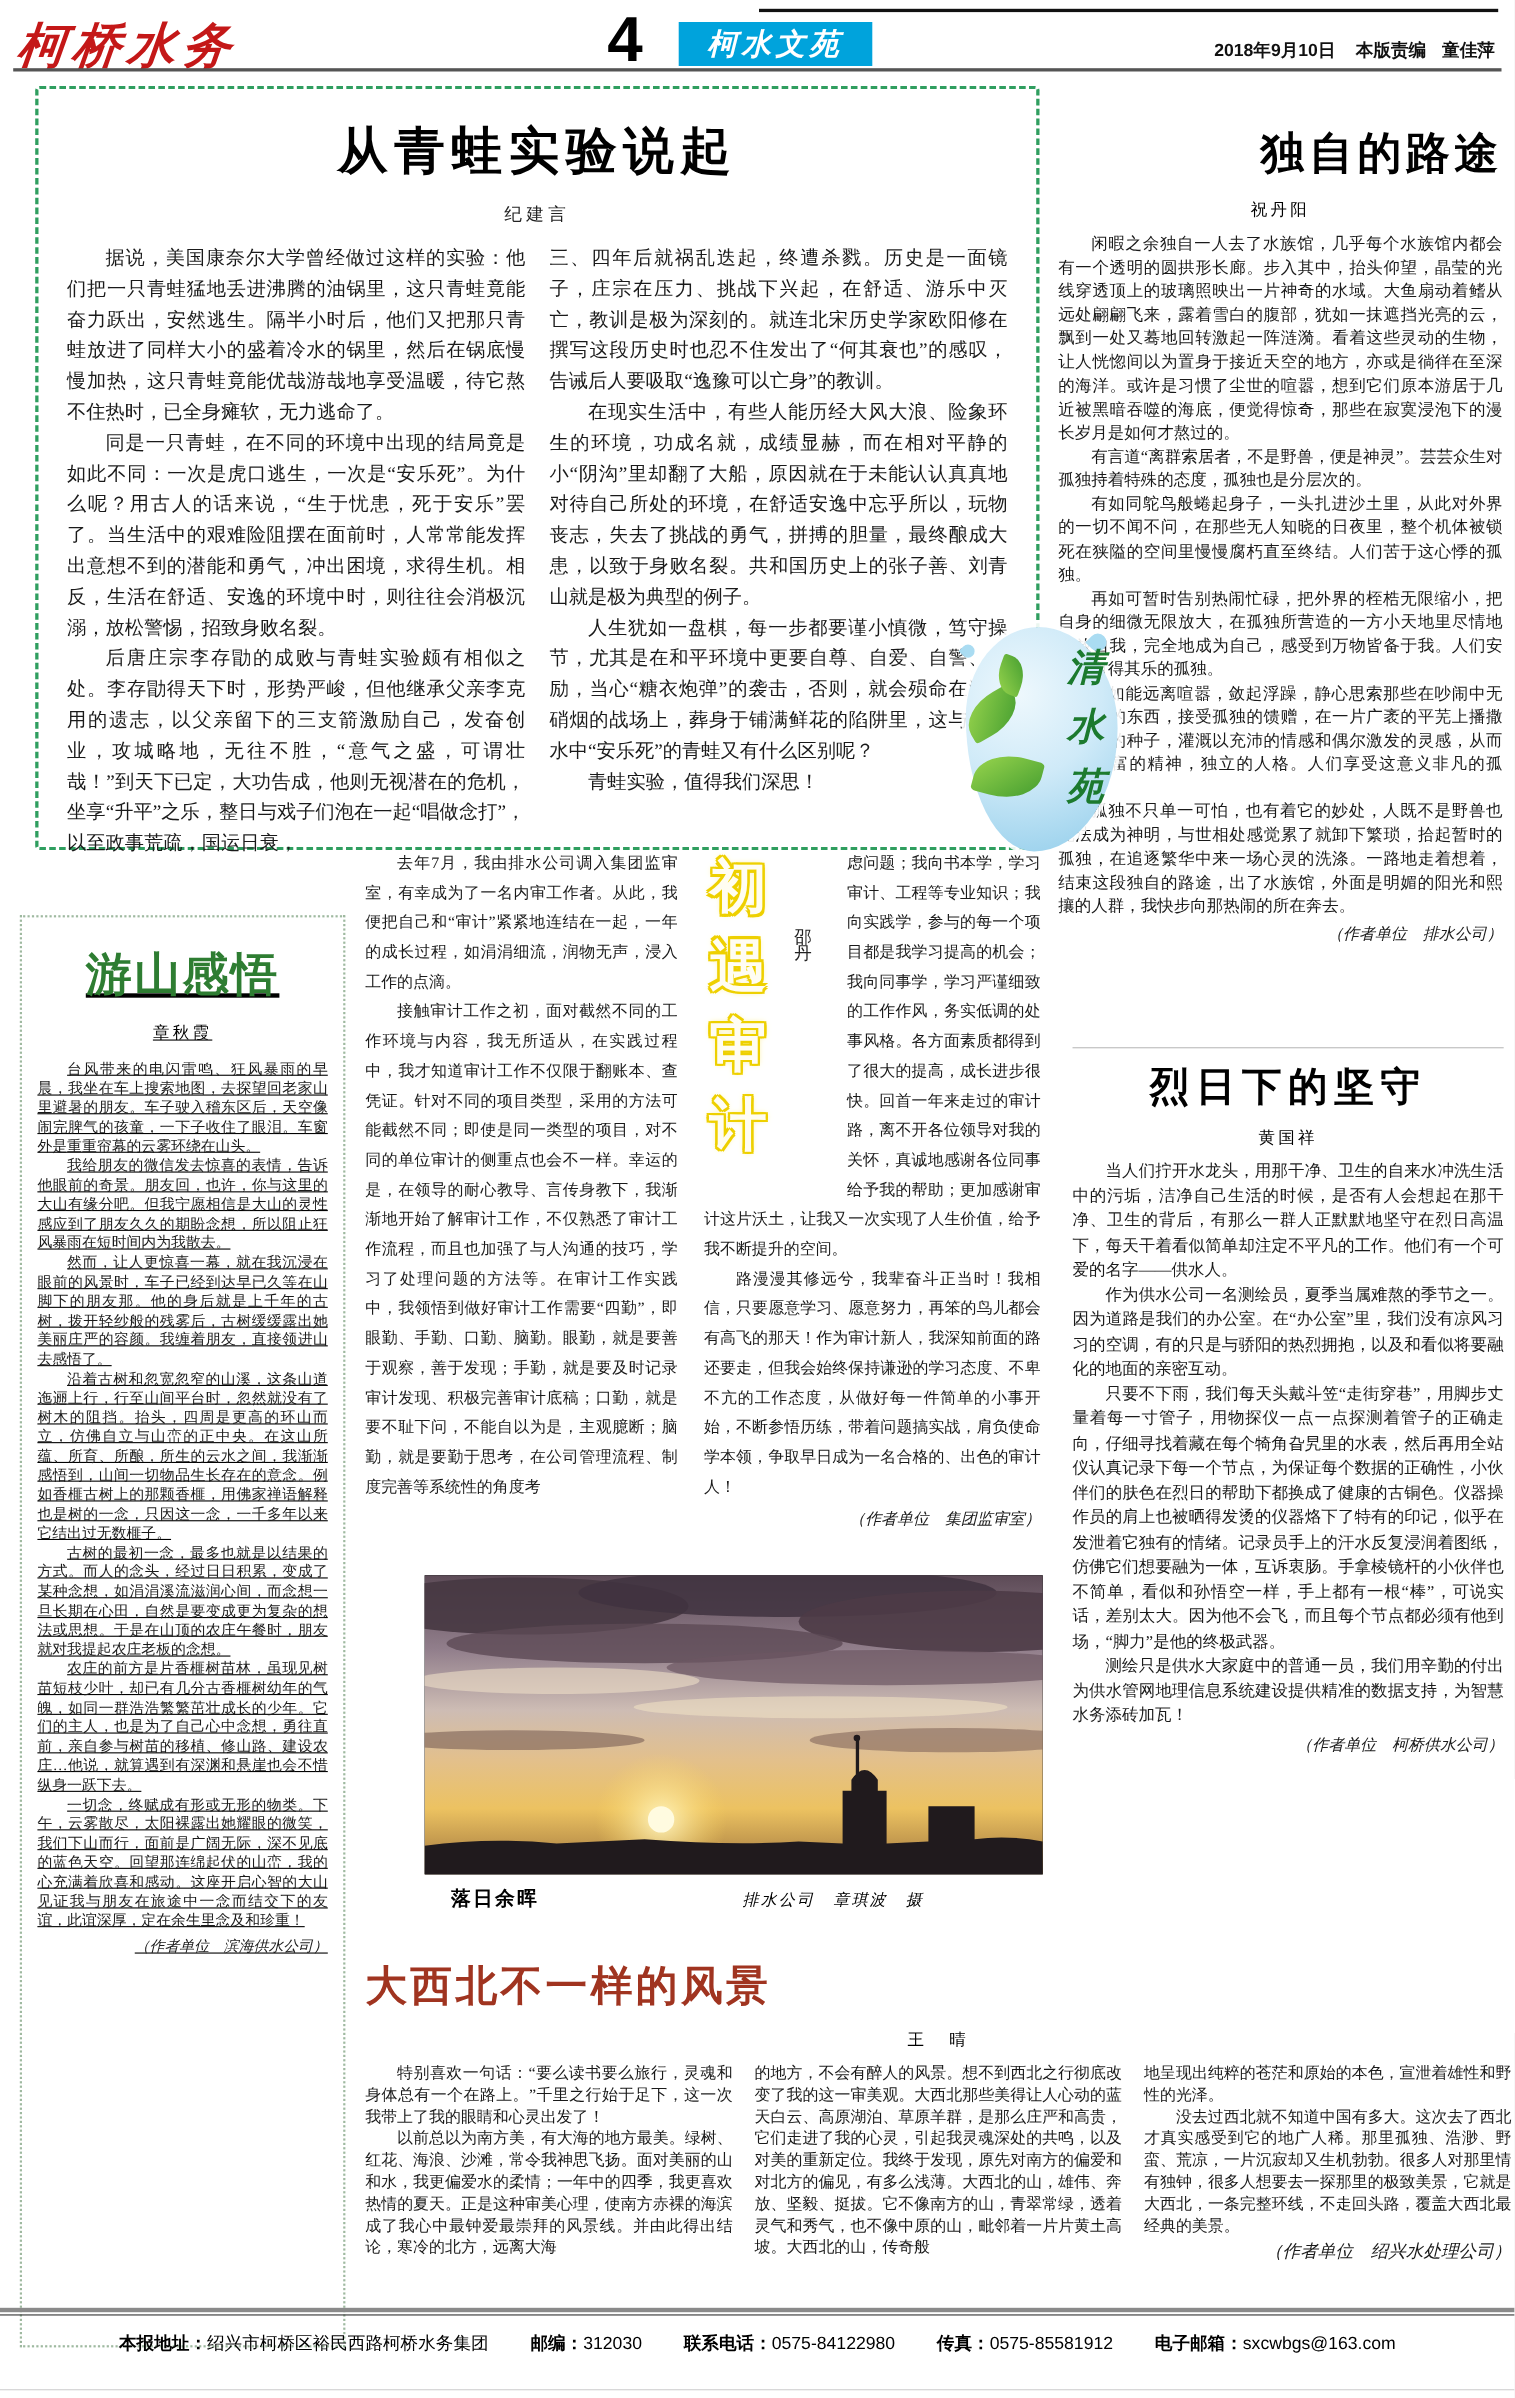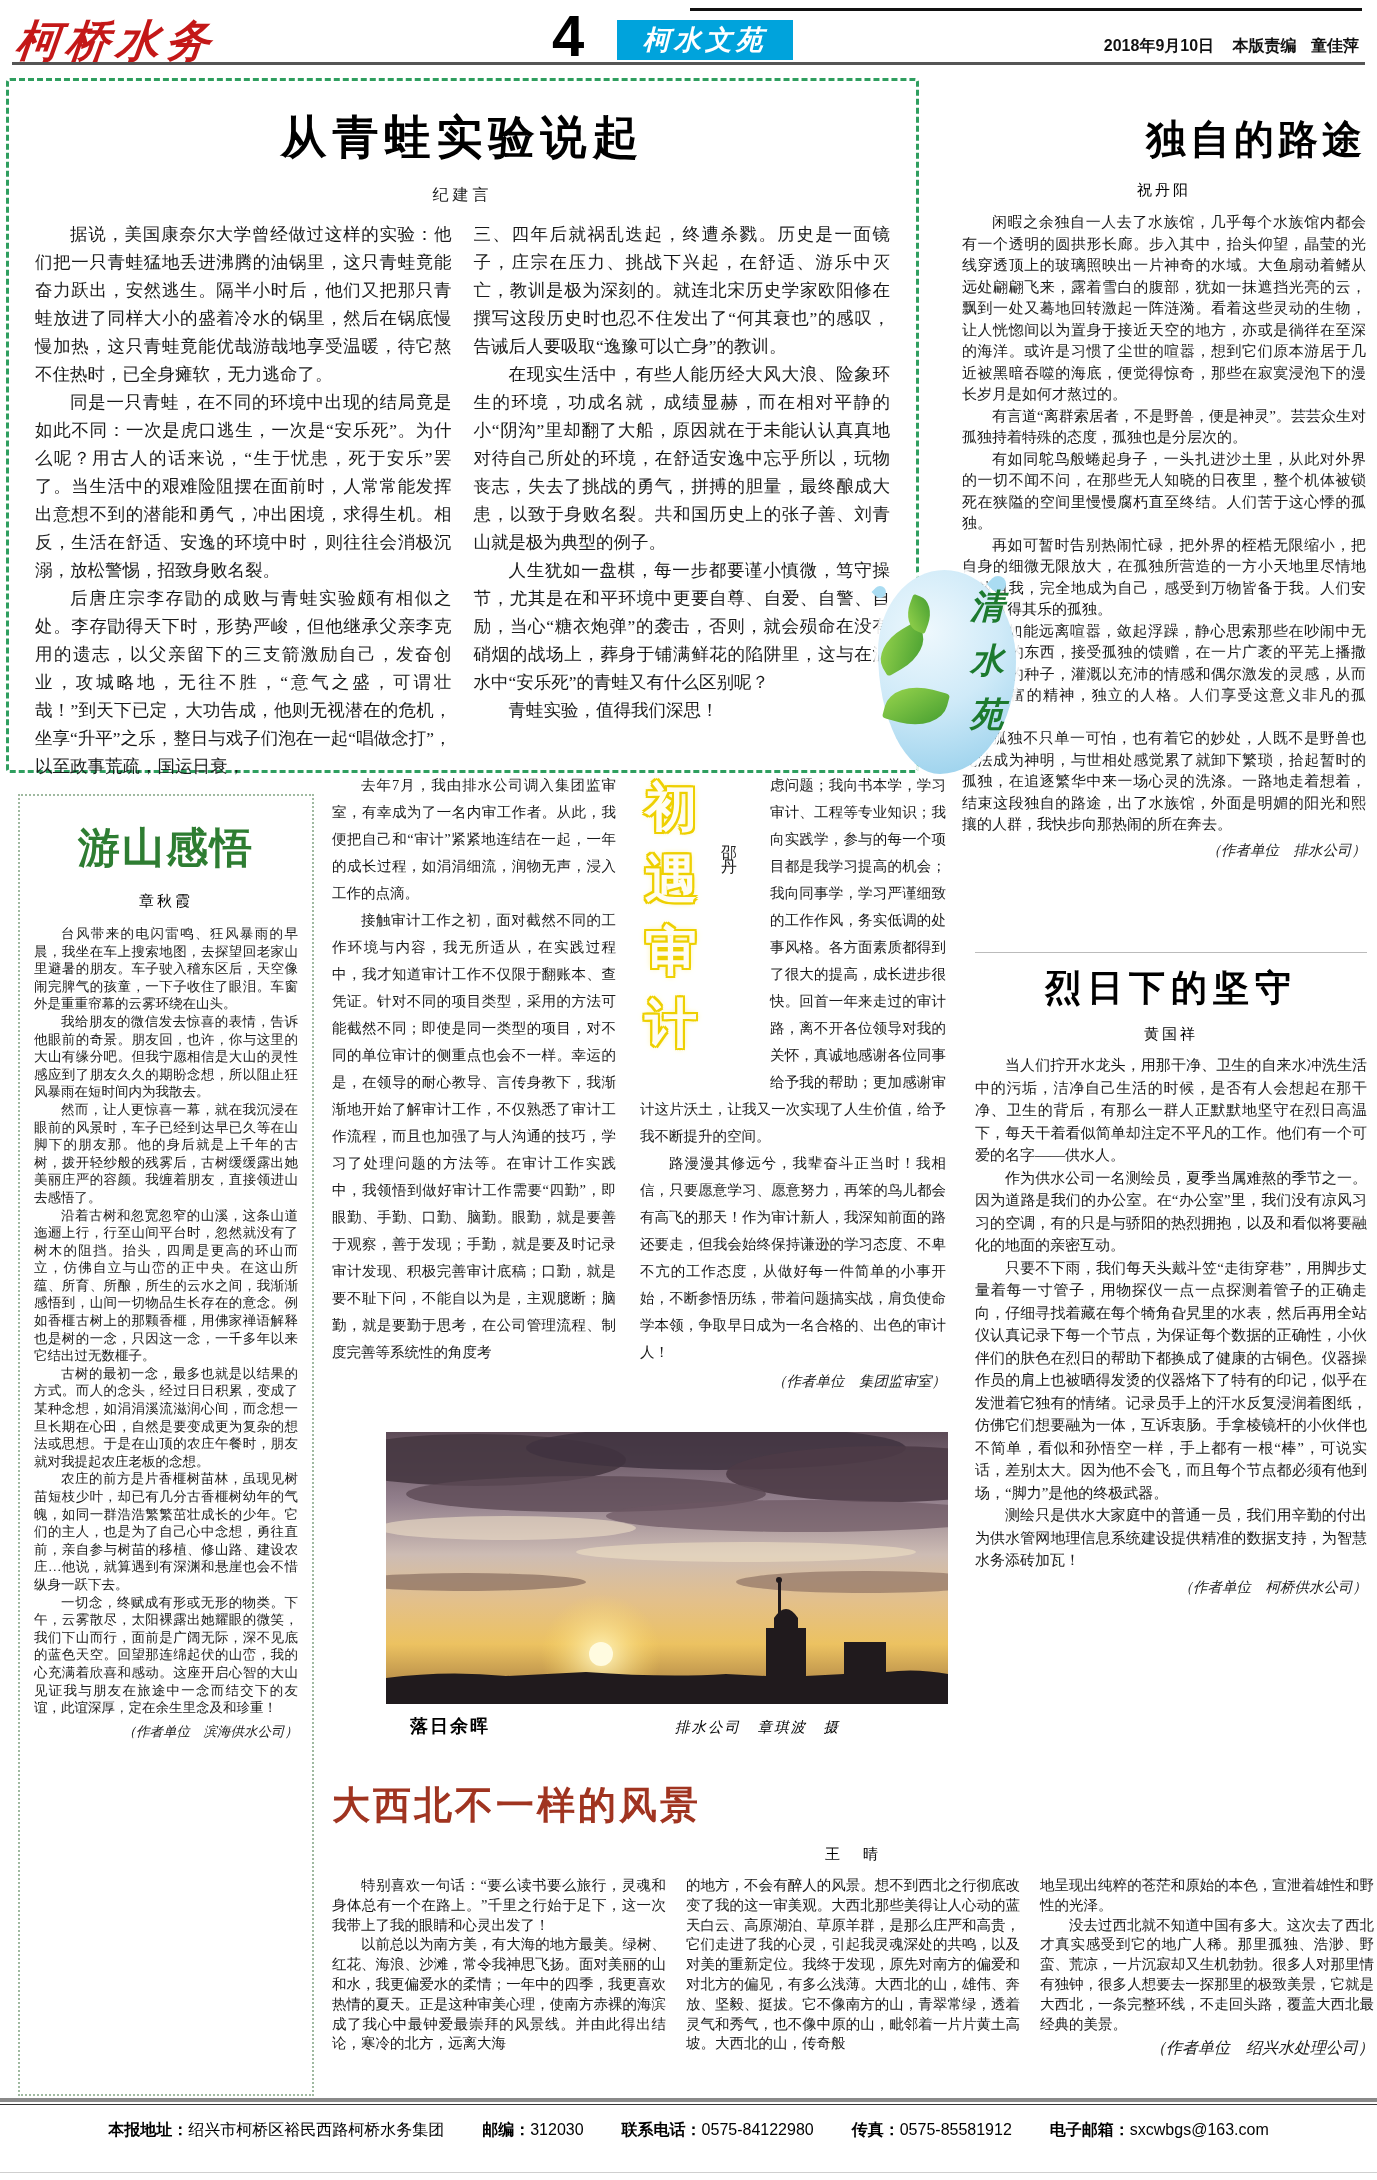--- a/index.html
+++ b/index.html
@@ -20,21 +20,21 @@
   .date-line .d { font-weight:bold; }
   .date-line .lbl { font-weight:bold; margin-left:14px; }
   .date-line .nm { margin-left:10px; font-family:"Liberation Serif",serif;font-weight:bold; }
   .head-rule { position:absolute; left:12px; top:62px; width:1353px; height:3px; background:#555; }
 
   
   .para { text-indent:2em; text-align:justify; }
   .credit { text-align:right; font-style:italic; }
 
   
-  .frog-box { position:absolute; left:6px; top:78px; width:913px; height:695px;
+  .frog-box { position:absolute; left:32px; top:78px; width:913px; height:695px;
     border:3px dashed #2f9e5f; border-radius:4px; padding:16px 26px 10px 26px; }
   .frog-title { text-align:center; font-size:46px; font-weight:900; color:#000; letter-spacing:6px;
     font-family:"Liberation Sans",sans-serif; margin-top:10px; }
   .frog-author { text-align:center; font-size:16px; color:#222; margin:16px 0 14px 0; letter-spacing:4px; }
   .frog-cols { display:flex; gap:22px; }
   .frog-col { width:418px; font-size:17.5px; line-height:28px; color:#1a1a1a; }
 
   
   .badge { position:absolute; left:872px; top:566px; width:150px; height:212px; z-index:5; }
   .badge-blob { position:absolute; left:6px; top:4px; width:138px; height:204px;
@@ -62,22 +62,22 @@
 
   
   .sunsec { position:absolute; left:975px; top:964px; width:392px; }
   .sun-title { text-align:center; font-size:36px; font-weight:900; letter-spacing:6px;
     font-family:"Liberation Sans",sans-serif; }
   .sun-author { text-align:center; font-size:15px; margin:12px 0 10px 0; letter-spacing:3px; }
   .sun-body { font-size:15px; line-height:22.5px; color:#1a1a1a; }
   .sun-credit { font-size:14.5px; margin-top:4px; }
 
   
-  .mountain-box { position:absolute; left:18px; top:794px; width:296px; height:1302px;
-    border:2px dotted #9fb9a0; padding:24px 14px 10px 14px; }
+  .mountain-box { position:absolute; left:18px; top:832px; width:296px; height:1302px;
+    border:2px dotted #9fb9a0; padding:24px 14px 10px 14px;text-decoration:underline; }
   .mtn-title { text-align:center; font-size:42px; font-weight:900; color:#2e7d32; letter-spacing:2px;
     font-family:"Liberation Sans",sans-serif; }
   .mtn-author { text-align:center; font-size:15px; margin:16px 0 14px 0; letter-spacing:3px; }
   .mtn-body { font-size:13.5px; line-height:17.6px; color:#1a1a1a; }
   .mtn-credit { font-size:13.5px; margin-top:6px; }
 
   
   .audit { position:absolute; left:332px; top:772px; width:614px; height:658px; }
   .audit-cols { display:flex; gap:24px; }
   .audit-col1 { width:284px; font-size:14.5px; line-height:27px; color:#1a1a1a; }

